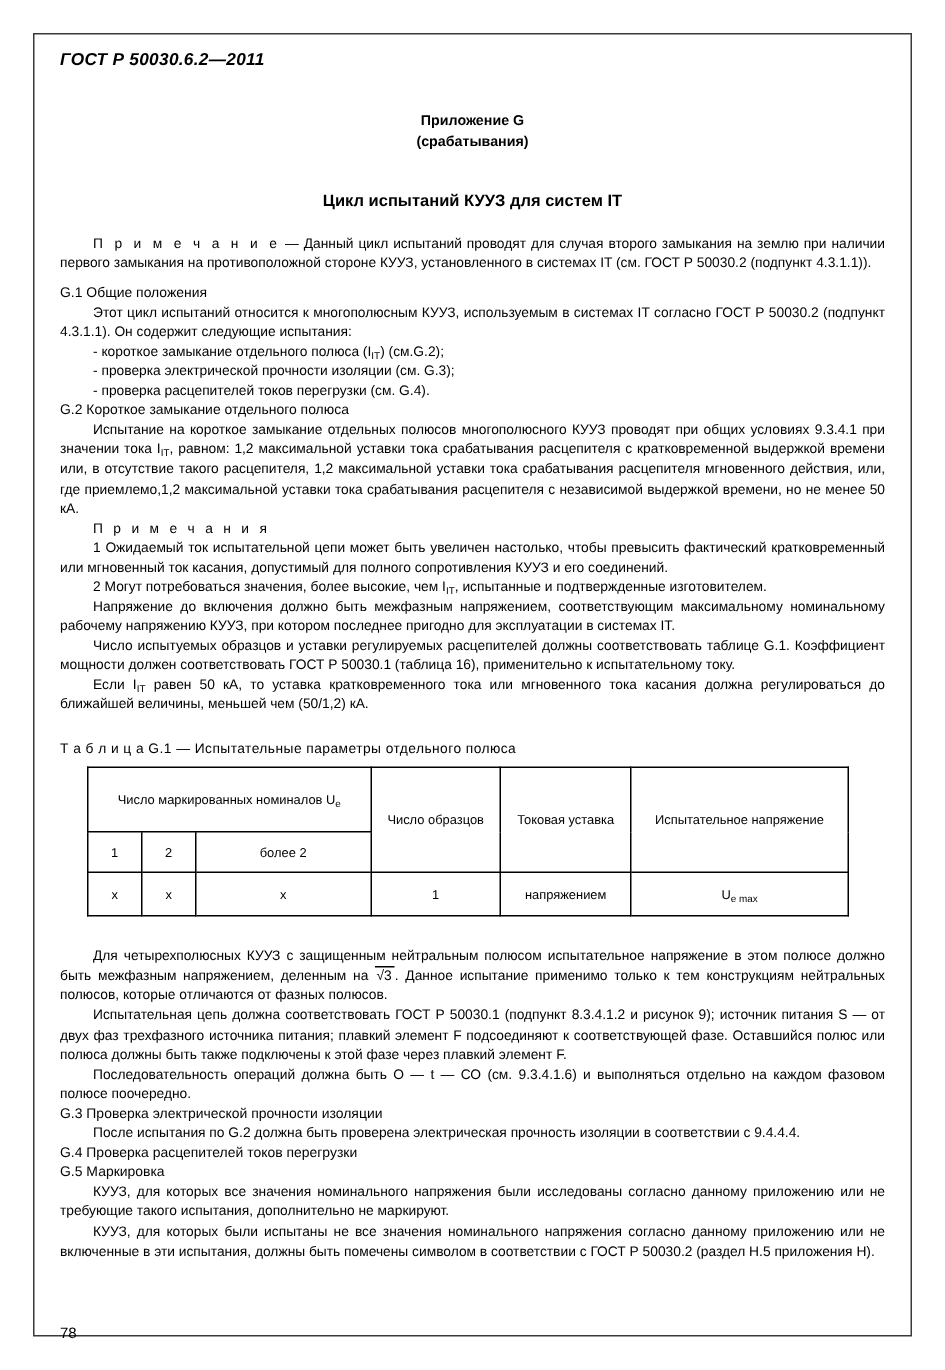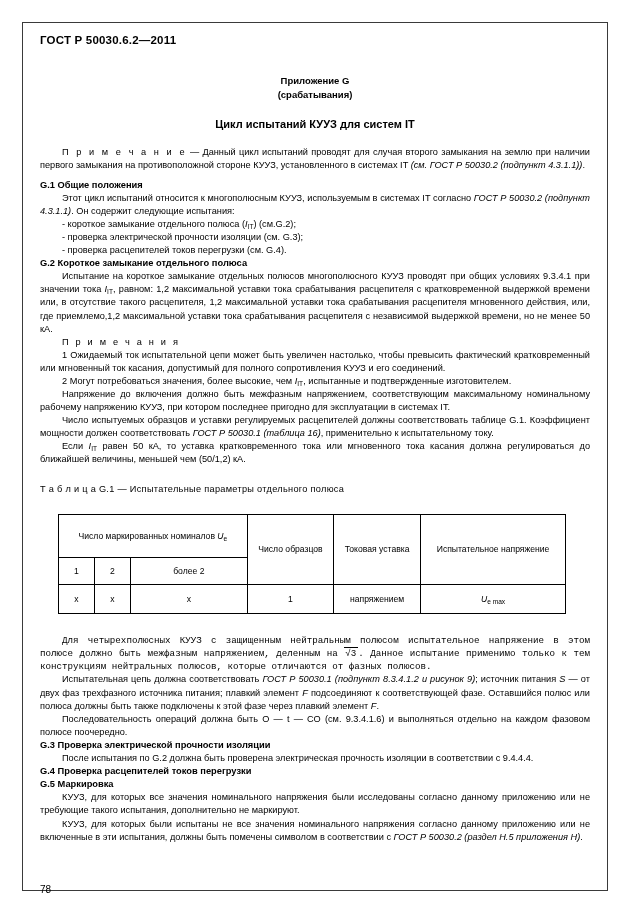--- a/index.html
+++ b/index.html
@@ -32,59 +32,59 @@
     position: absolute;
     left: 40px;
     top: 34px;
     width: 550px;
   }
   .doc-header {
     font-size: 11.5px;
     font-weight: bold;
     letter-spacing: 0.2px;
     margin-bottom: 28px;
+    font-style: italic;
   }
   .center {
     text-align: center;
   }
   .annex-title {
     font-size: 9.5px;
     font-weight: bold;
     line-height: 1.45;
-    margin-bottom: 16px;
+    margin-bottom: 26px;
   }
   .main-title {
     font-size: 11px;
     font-weight: bold;
     margin-bottom: 16px;
   }
   p {
     margin: 0;
     font-size: 9.2px;
     line-height: 1.42;
     text-align: justify;
   }
   .indent {
     text-indent: 22px;
   }
   .sec-head {
     font-size: 9.3px;
-    font-weight: bold;
+    font-weight: normal;
     margin: 0;
     line-height: 1.42;
   }
   .it {
-    font-style: italic;
   }
   .sp {
     letter-spacing: 2.2px;
   }
   .tbl-caption {
     font-size: 9.2px;
-    margin: 18px 0 20px 0;
+    margin: 18px 0 7px 0;
     letter-spacing: 0.3px;
   }
   table.params {
     border-collapse: collapse;
     width: 508px;
     margin: 0 auto 0 18px;
     font-size: 8.6px;
   }
   table.params td {
     border: 1px solid #000000;
@@ -100,21 +100,20 @@
     height: 16px;
   }
   .row-data td {
     height: 18px;
   }
   .gap-s {
     height: 7px;
   }
   .after-table {
     margin-top: 20px;
-    font-family: Liberation Mono, monospace;
   }
   .page-num {
     position: absolute;
     left: 40px;
     top: 884px;
     font-size: 10px;
   }
   sub {
     font-size: 6.6px;
     vertical-align: baseline;

